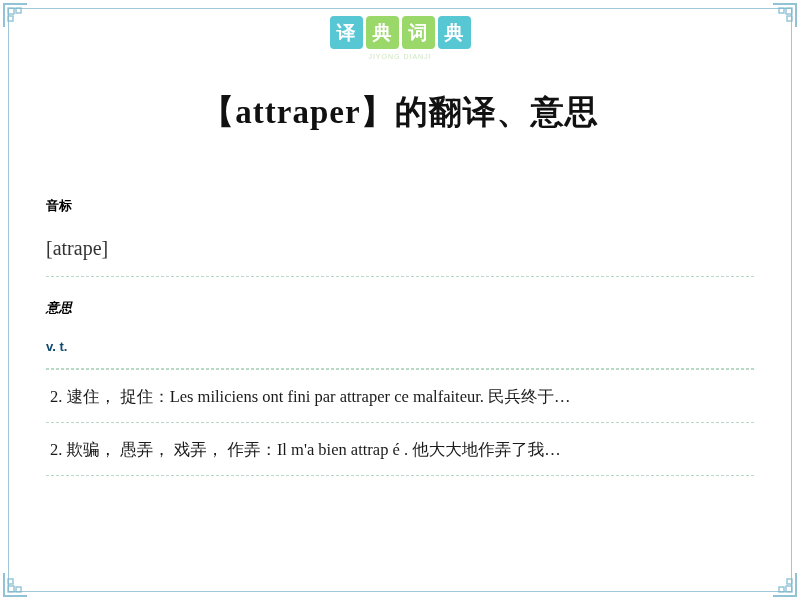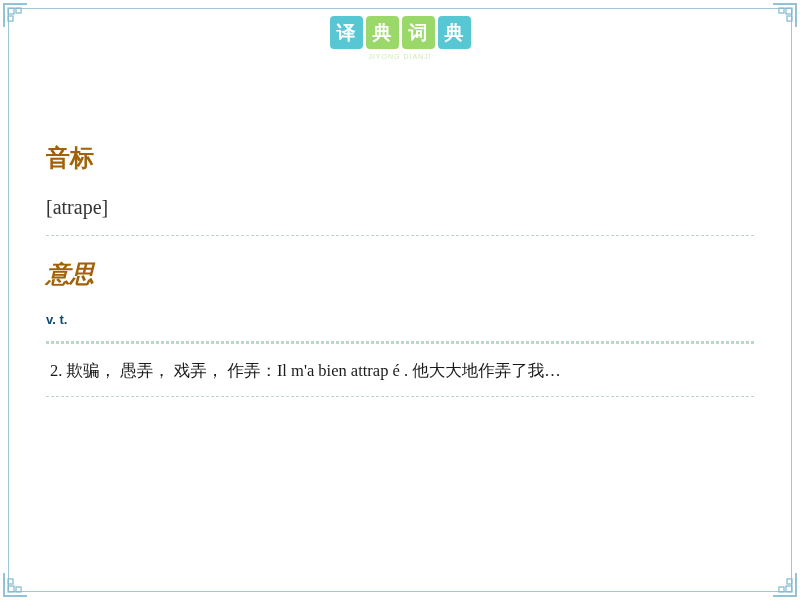--- a/index.html
+++ b/index.html
@@ -88,23 +88,23 @@
     font-family: "Liberation Serif", serif;
     font-size: 33px;
     font-weight: bold;
     color: #111111;
     letter-spacing: 1px;
     margin: 10px 0 0 0;
     padding: 0;
   }
   .section-heading {
     font-family: "Liberation Sans", sans-serif;
-    font-size: 24px;
-    font-weight: bold;
-    color: #a16207;
+    font-size: 13px;
+    font-weight: bold;
+    color: #000000;
     margin: 0;
     padding: 0;
   }
   .sec-phonetic-heading { margin-top: 62px; }
   .sec-meaning-heading  { margin-top: 22px; font-style: italic; }
 
   .phonetic-value {
     font-family: "Liberation Serif", serif;
     font-size: 20px;
     color: #333333;
@@ -189,31 +189,33 @@
     <div class="logo-block b1">译</div>
     <div class="logo-block b2">典</div>
     <div class="logo-block b3">词</div>
     <div class="logo-block b4">典</div>
   </div>
   <div class="logo-caption">JIYONG DIANJI</div>
 </div>
 
 <div class="content">
 
+  <h1 class="page-title">【attraper】的翻译、意思</h1>
 
   <div class="section-heading sec-phonetic-heading">音标</div>
 
   <div class="phonetic-value">[atrape]</div>
   <hr class="divider">
 
   <div class="section-heading sec-meaning-heading">意思</div>
 
   <div class="pos-label">v. t.</div>
   <hr class="divider">
 
   <hr class="divider">
 
+  <div class="sense-row">2. 逮住， 捉住：Les miliciens ont fini par attraper ce malfaiteur. 民兵终于…</div>
   <hr class="divider">
 
   <div class="sense-row">2. 欺骗， 愚弄， 戏弄， 作弄：Il m'a bien attrap é . 他大大地作弄了我…</div>
   <hr class="divider">
 
 </div>
 
 </body></html>

